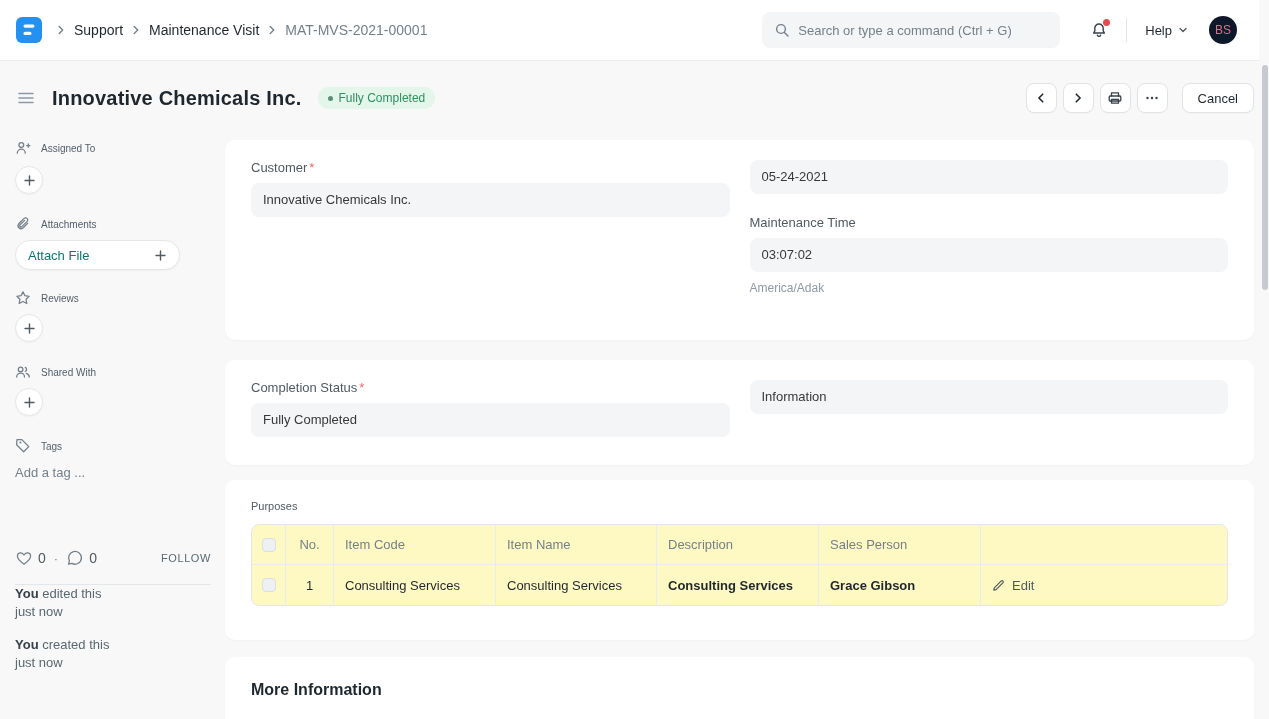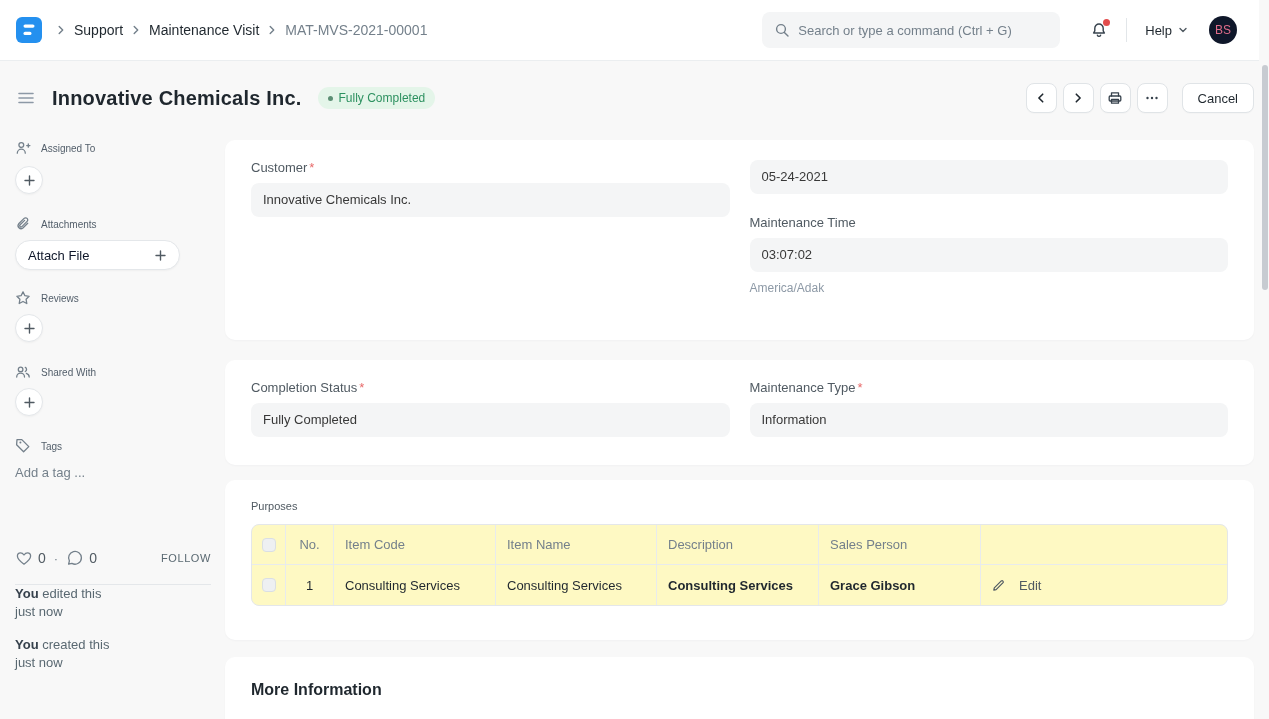--- a/index.html
+++ b/index.html
@@ -76,21 +76,21 @@
   .sb-title { display:flex; align-items:center; gap:10px; color:#525e6a; font-size:10px; font-weight:500; height:16px; }
   .sb-title .sb-ico { color:#74808b; display:flex; }
   .plus-circle {
     width:28px; height:28px; border-radius:50%; background:#fff; border:1px solid #e4e7ea;
     display:flex; align-items:center; justify-content:center; color:#505a62; cursor:pointer;
     box-shadow:0 1px 2px rgba(0,0,0,.04);
   }
   .attach-btn {
     width:165px; height:30px; border-radius:15px; background:#fff; border:1px solid #e4e7ea;
     display:flex; align-items:center; justify-content:space-between; padding:0 12px;
-    font-size:13px; color:#0f172a; cursor:pointer; box-shadow:0 1px 2px rgba(0,0,0,.04);
+    font-size:13px; color:#0f766e; cursor:pointer; box-shadow:0 1px 2px rgba(0,0,0,.04);
   }
   .tag-input { color:#74808b; font-size:13px; cursor:text; }
   .likes-row { display:flex; align-items:center; color:#505a62; }
   .likes-row .cnt { font-size:14px; margin-left:5px; }
   .likes-row .midot { margin:0 8px; color:#74808b; }
   .follow { margin-left:auto; font-size:11px; letter-spacing:.6px; color:#596871; cursor:pointer; font-weight:500; }
   .sb-divider { border-top:1px solid #e4e7ea; margin-top:17px; }
   .activity { font-size:13px; color:#596871; line-height:18px; }
   .activity b { color:#36414c; font-weight:bold; }
 
@@ -131,21 +131,21 @@
   .gcell {
     display:flex; align-items:center; padding:0 11px; font-size:13px;
     border-right:1px solid #e8ebed; overflow:hidden; white-space:nowrap;
   }
   .gcell:last-child { border-right:none; }
   .gcell.center { justify-content:center; padding:0; }
   .gcell.bold { font-weight:bold; color:#1f272e; }
   .checkbox {
     width:14px; height:14px; border-radius:4px; background:#eef0f2; border:1px solid #dadfe3; cursor:pointer;
   }
-  .edit-btn { display:flex; align-items:center; gap:14px; color:#505a62; cursor:pointer; font-size:13px; }
+  .edit-btn { display:flex; align-items:center; gap:7px; color:#505a62; cursor:pointer; font-size:13px; }
 
   
   .scroll-thumb {
     position:absolute; right:1px; top:65px; width:6px; height:225px;
     background:#c7cbd1; border-radius:3px; cursor:pointer;
   }
 
   svg { display:block; }
 </style>
 </head>
@@ -385,23 +385,20 @@
         <div class="col">
           <div class="field">
             <div class="field-label">
               <span>Completion Status</span><span class="req">*</span>
             </div>
             <div class="control">Fully Completed</div>
           </div>
         </div>
         <div class="col">
           <div class="field">
-            <div class="field-label">
-              <span>Maintenance Type</span><span class="req">*</span>
-            </div>
             <div class="control">Information</div>
           </div>
         </div>
       </div>
     </div>
 
     <div class="card card3">
       <div class="section-label">Purposes</div>
       <div class="grid-wrap">
         <div class="grid-row header">

